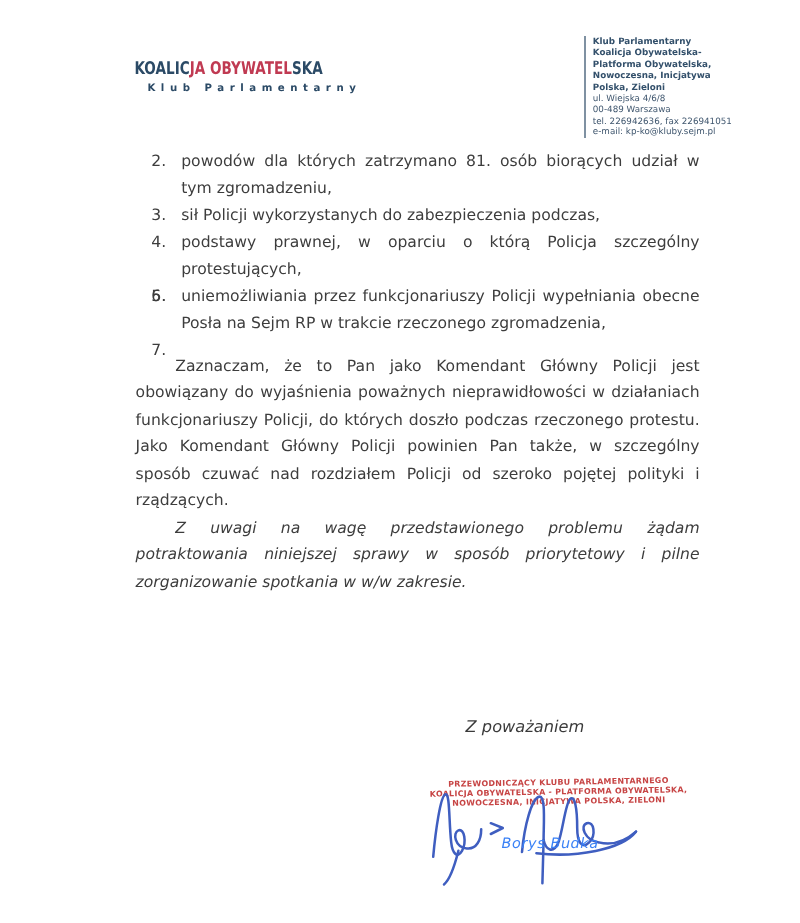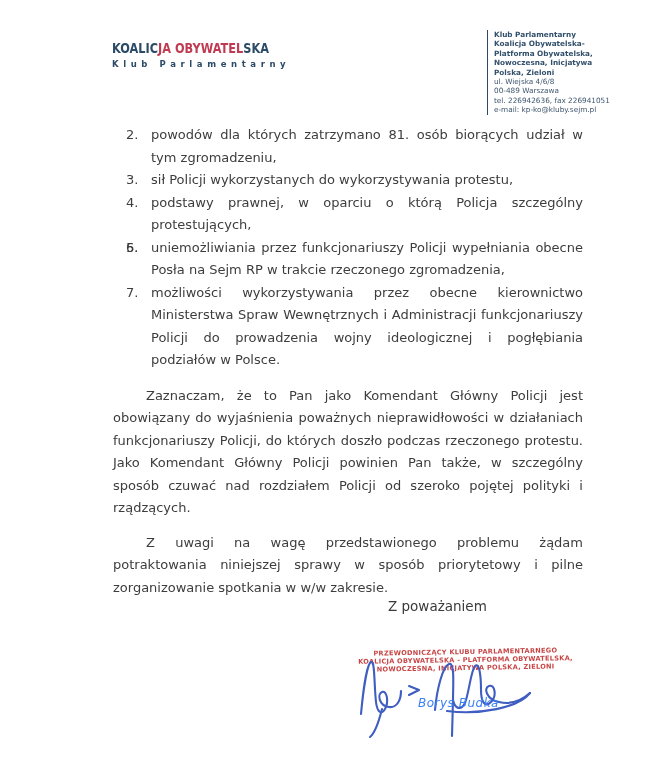--- a/index.html
+++ b/index.html
@@ -4,21 +4,21 @@
 <style>
   html,body{margin:0;padding:0;}
   body{
     width:667px;height:769px;background:#ffffff;position:relative;
     font-family:"DejaVu Sans","Liberation Sans",sans-serif;
     color:#3d3d3d;overflow:hidden;
   }
   .page{position:absolute;inset:0;background:#ffffff;}
 
   
-  .logo{position:absolute;left:112px;top:40px;width:200px;}
+  .logo{position:absolute;left:112px;top:50px;width:200px;text-align:center;}
   .logo-line1{
     font-weight:bold;font-size:14.5px;letter-spacing:0px;white-space:nowrap;
     transform:scaleX(0.78);transform-origin:left center;
   }
   .logo-line2{
     margin-top:3px;font-size:8.5px;font-weight:bold;letter-spacing:4.6px;
     white-space:nowrap;color:#2b4a66;
   }
 
   .letterhead{
@@ -31,25 +31,25 @@
   
   .content{position:absolute;left:113px;top:124px;width:470px;}
   .num-list{margin:0;padding:0;list-style:none;font-size:13px;line-height:22.5px;}
   .num-item{position:relative;padding-left:38px;text-align:justify;text-align-last:left;}
   .num-item .num{position:absolute;left:13px;top:0;}
 
   .para{
     margin:13px 0 0 0;font-size:13px;line-height:22.5px;
     text-align:justify;text-align-last:left;text-indent:33px;
   }
-  .para.second{margin-top:12px;}
+  .para.second{margin-top:0;font-style:italic;}
 
   
   .valediction{
-    position:absolute;left:388px;top:598px;font-size:13.5px;color:#3a3a3a;
+    position:absolute;left:388px;top:598px;font-size:13.5px;font-style:italic;color:#3a3a3a;
   }
   .stamp{
     position:absolute;left:348px;top:648px;width:235px;text-align:center;
     font-size:6.6px;line-height:8.2px;font-weight:bold;letter-spacing:.25px;
     color:#c74545;transform:rotate(-1deg);white-space:nowrap;
   }
   .signer-name{
     position:absolute;left:418px;top:696px;font-size:12px;font-style:italic;
     color:#3b82f6;letter-spacing:.5px;
   }
@@ -80,36 +80,35 @@
   </div>
 
   <div class="content">
     <ol class="num-list">
       <li class="num-item">
         <span class="num">2.</span>
         <span>powodów dla których zatrzymano 81. osób biorących udział w tym zgromadzeniu,</span>
       </li>
       <li class="num-item">
         <span class="num">3.</span>
-        <span>sił Policji wykorzystanych do wykorzystywania protestu,</span>
+        <span>sił Policji wykorzystanych do zabezpieczenia podczas,</span>
       </li>
       <li class="num-item">
         <span class="num">4.</span>
         <span>podstawy prawnej, w oparciu o którą Policja szczególny protestujących,</span>
       </li>
       <li class="num-item">
         <span class="num">5.</span>
       </li>
       <li class="num-item">
         <span class="num">6.</span>
         <span>uniemożliwiania przez funkcjonariuszy Policji wypełniania obecne Posła na Sejm RP w trakcie rzeczonego zgromadzenia,</span>
       </li>
       <li class="num-item">
         <span class="num">7.</span>
-        <span>możliwości wykorzystywania przez obecne kierownictwo Ministerstwa Spraw Wewnętrznych i Administracji funkcjonariuszy Policji do prowadzenia wojny ideologicznej i pogłębiania podziałów w Polsce.</span>
       </li>
     </ol>
 
     <p class="para">Zaznaczam, że to Pan jako Komendant Główny Policji jest obowiązany do wyjaśnienia poważnych nieprawidłowości w działaniach funkcjonariuszy Policji, do których doszło podczas rzeczonego protestu. Jako Komendant Główny Policji powinien Pan także, w szczególny sposób czuwać nad rozdziałem Policji od szeroko pojętej polityki i rządzących.</p>
     <p class="para second">Z uwagi na wagę przedstawionego problemu żądam potraktowania niniejszej sprawy w sposób priorytetowy i pilne zorganizowanie spotkania w w/w zakresie.</p>
   </div>
 
   <div class="valediction">Z poważaniem</div>
 
   <div class="stamp">

